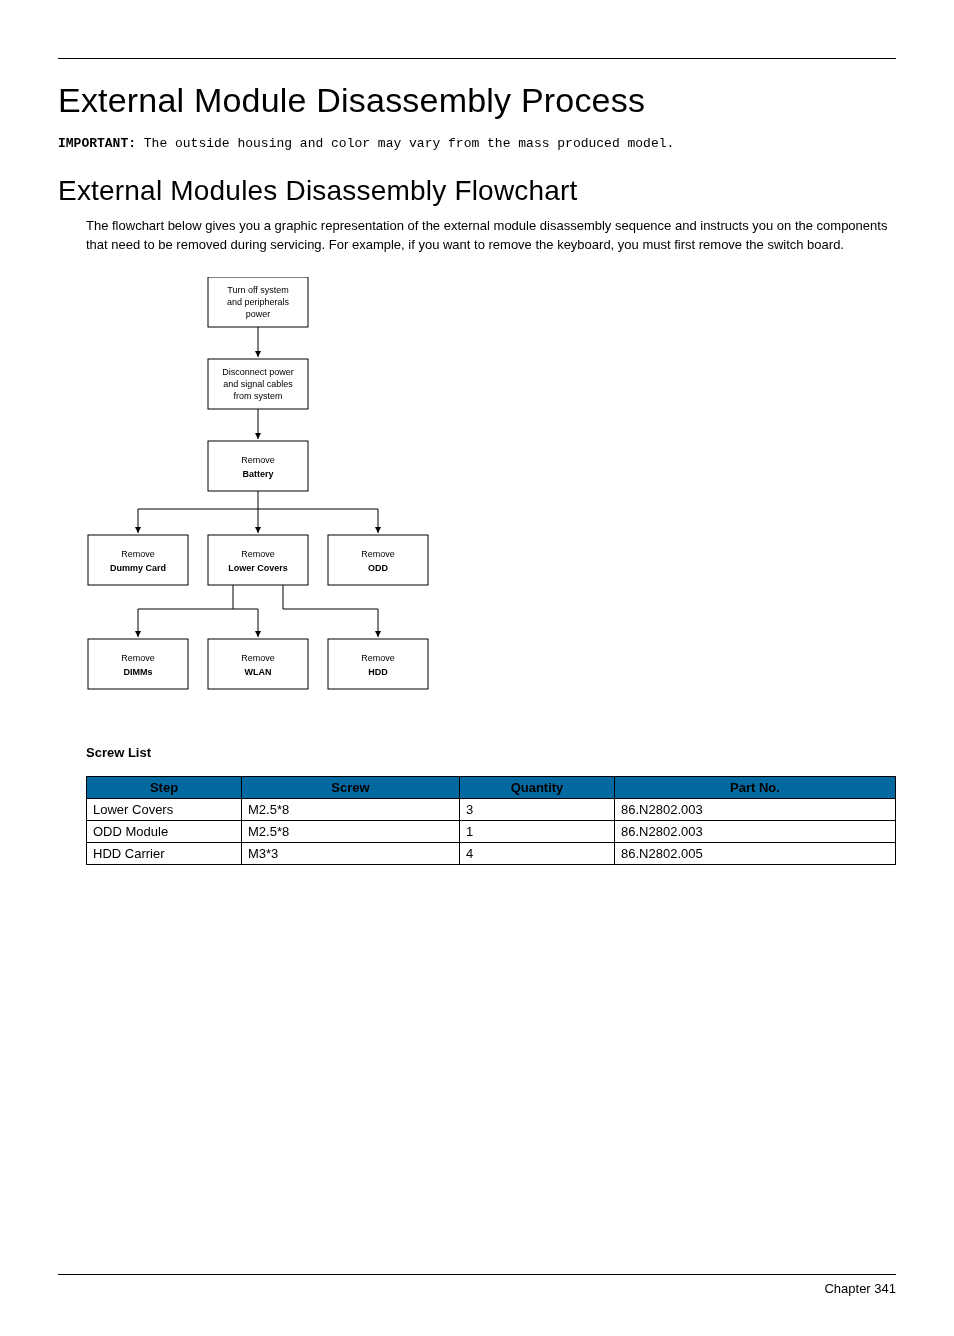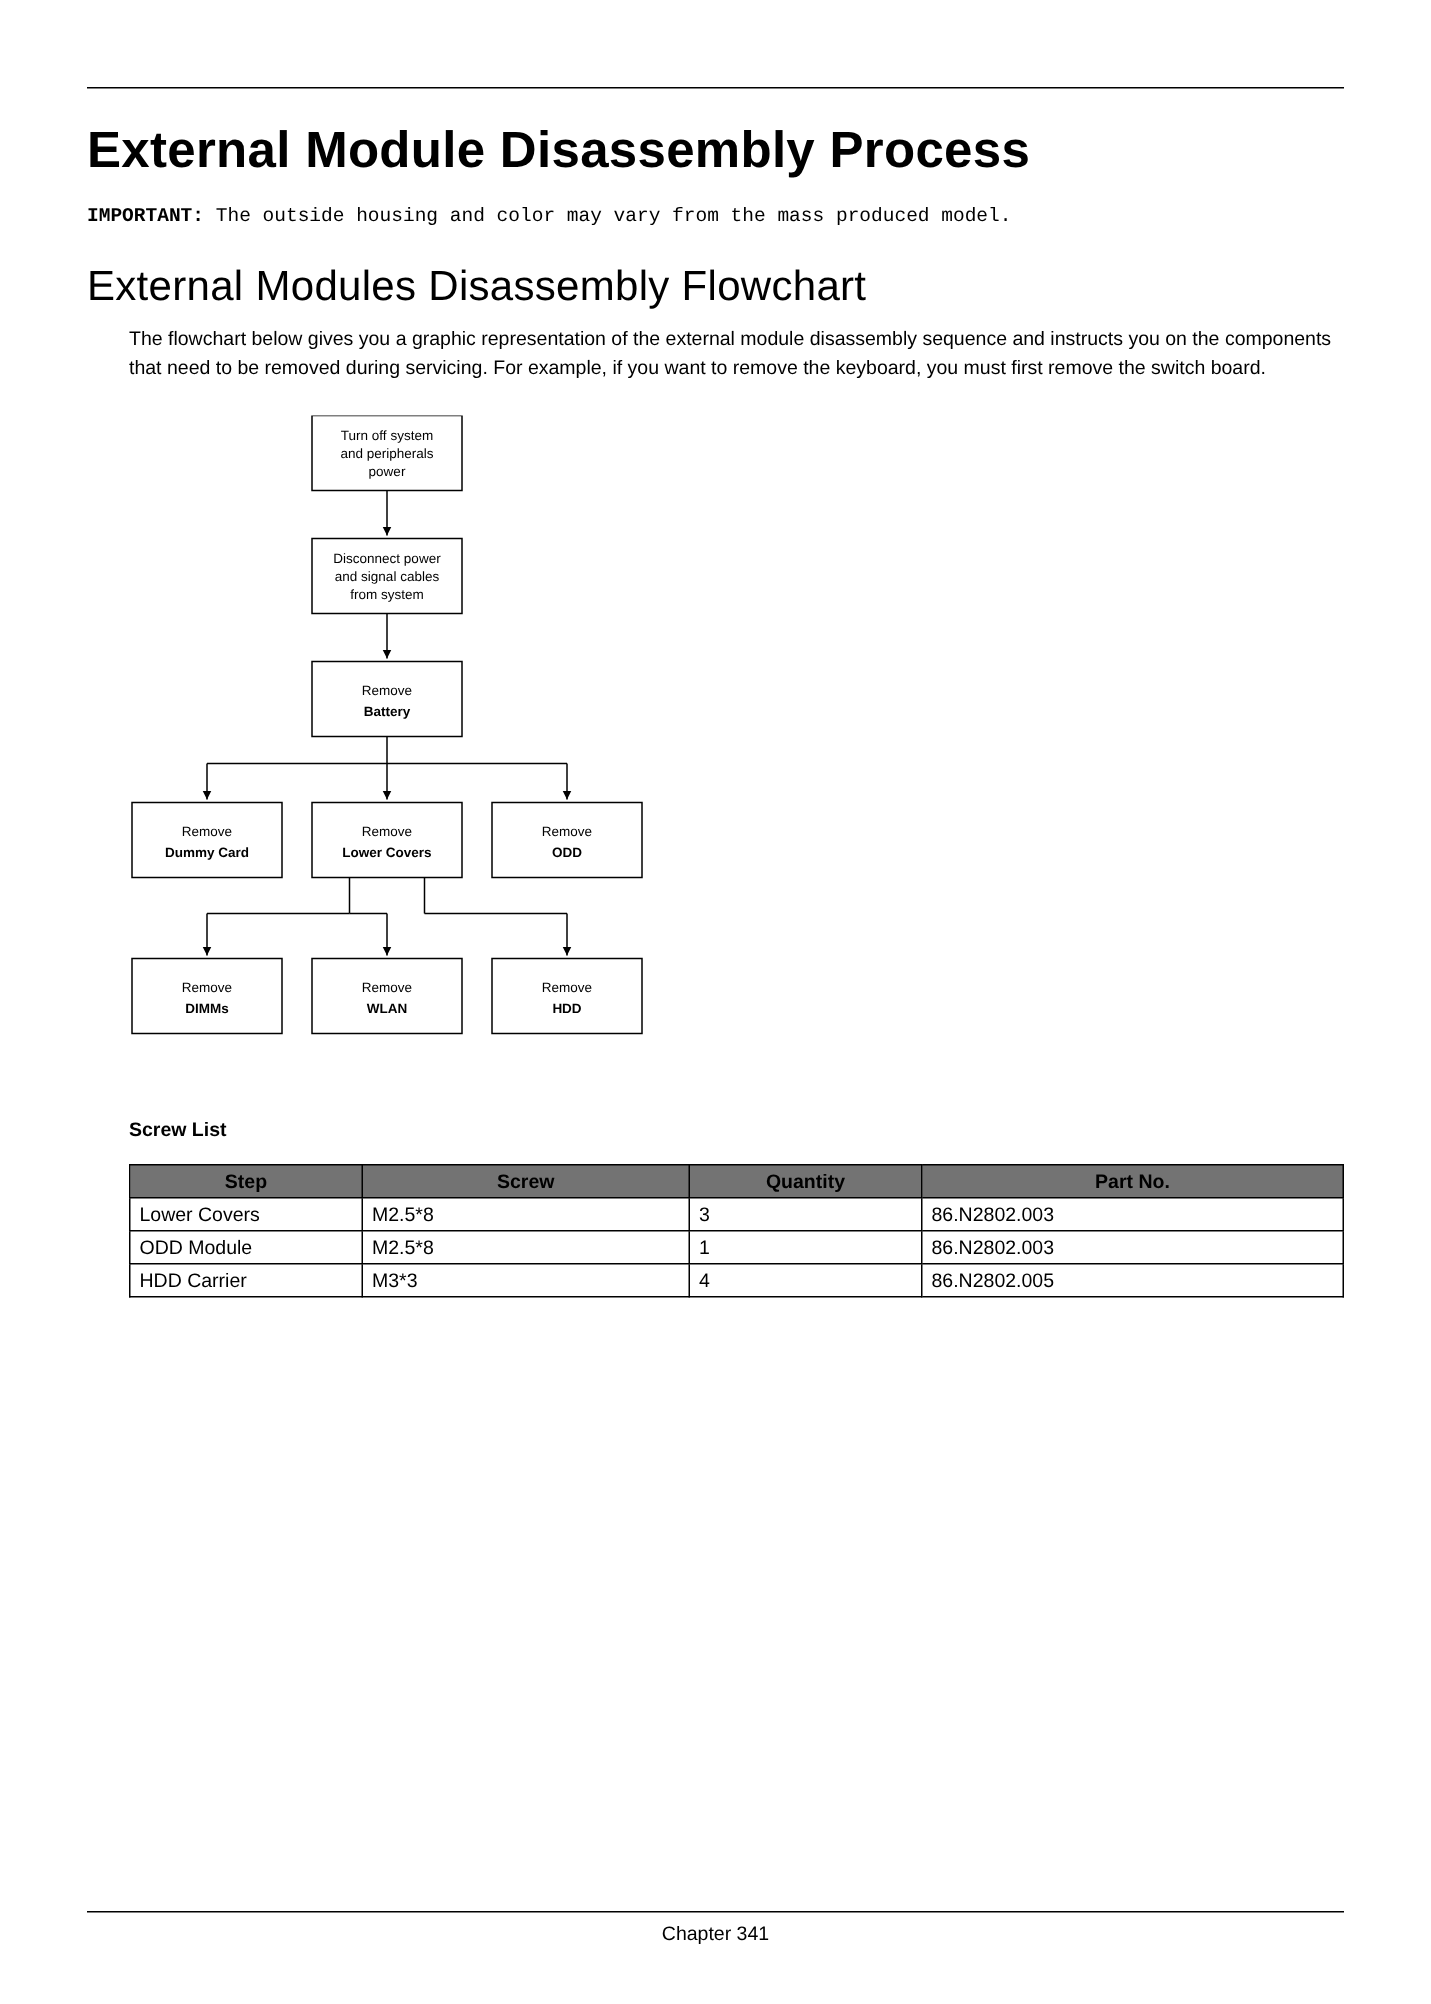--- a/index.html
+++ b/index.html
@@ -11,21 +11,21 @@
     height: 1336px;
     padding: 58px 58px 40px 58px;
     position: relative;
   }
   .top-rule {
     border-top: 1px solid #000;
     margin-bottom: 22px;
   }
   h1 {
     font-family: "Segoe UI", "Myriad Pro", Arial, sans-serif;
-    font-weight: 700;
+    font-weight: 400;
     font-size: 34px;
     color: #000;
     margin-bottom: 16px;
     letter-spacing: 0.2px;
   }
   .important {
     font-size: 13px;
     margin-bottom: 24px;
     font-family: Liberation Mono, monospace;
   }
@@ -73,21 +73,21 @@
     padding-left: 28px;
     margin-bottom: 16px;
   }
   table.screw {
     border-collapse: collapse;
     margin-left: 28px;
     width: 810px;
     font-size: 13px;
   }
   table.screw th {
-    background: #737373;
+    background: #0369a1;
     font-weight: bold;
     text-align: center;
     border: 1px solid #000;
     padding: 3px 6px;
   }
   table.screw td {
     border: 1px solid #000;
     padding: 3px 6px;
     text-align: left;
   }
@@ -100,21 +100,21 @@
     bottom: 40px;
     left: 58px;
     right: 58px;
   }
   .bottom-rule {
     border-top: 1px solid #000;
     margin-bottom: 6px;
   }
   .footer-row {
     display: flex;
-    justify-content: center;
+    justify-content: flex-end;
     font-size: 13px;
   }
 </style>
 </head>
 <body>
 
 <div class="top-rule"></div>
 
 <h1>External Module Disassembly Process</h1>
 

